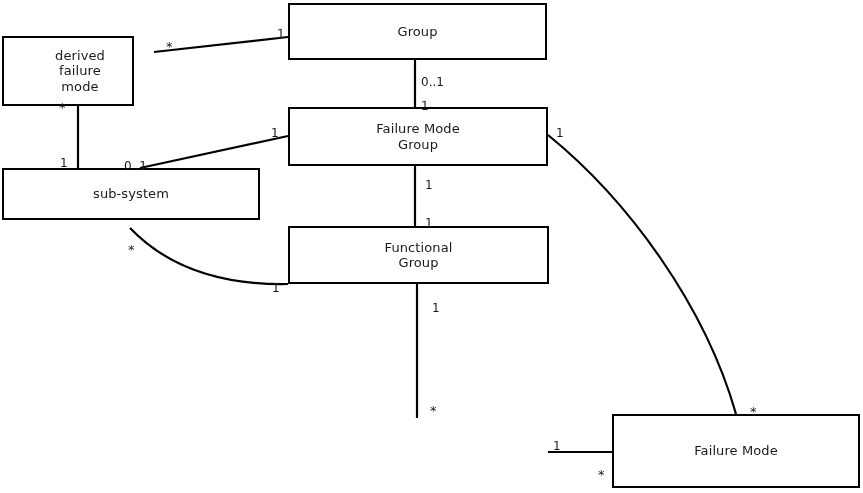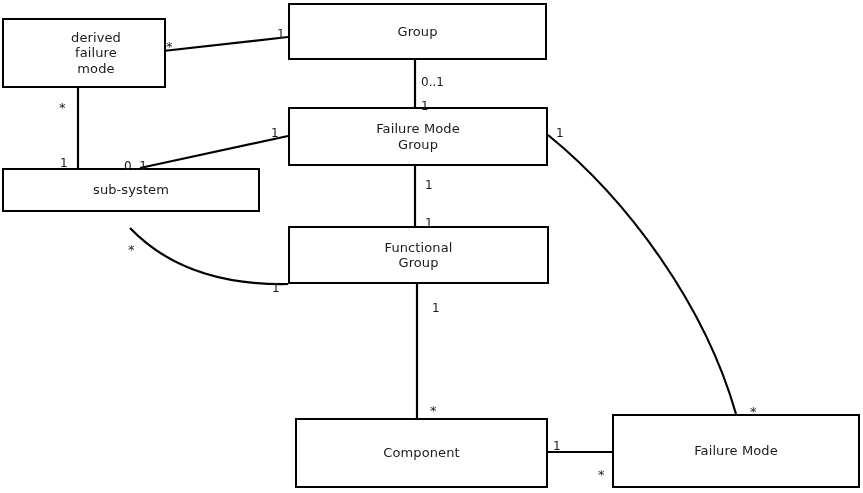--- a/index.html
+++ b/index.html
@@ -62,47 +62,44 @@
       <path d="M 140 168 L 288 136"></path>
       <path d="M 78 88 L 78 168"></path>
       <path d="M 415 166 L 415 226"></path>
       <path d="M 130 228 C 175 275 235 285 288 284"></path>
       <path d="M 417 284 L 417 418"></path>
       <path d="M 548 135 C 628 200 705 305 736 414"></path>
       <path d="M 548 452 L 612 452"></path>
     </g>
   </svg>
 
-  <div class="uml-box" style="left:2px; top:18px; width:164px; height:70px;padding-left:24px;">
+  <div class="uml-box" style="left:2px; top:36px; width:132px; height:70px;padding-left:24px;">
     <span class="box-label">derived
 failure
 mode</span>
   </div>
 
   <div class="uml-box" style="left:288px; top:3px; width:259px; height:57px;">
     <span class="box-label">Group</span>
   </div>
 
   <div class="uml-box" style="left:288px; top:107px; width:260px; height:59px;">
     <span class="box-label">Failure Mode
 Group</span>
   </div>
 
-  <div class="uml-box" style="left:2px; top:168px; width:258px; height:44px;">
+  <div class="uml-box" style="left:2px; top:168px; width:258px; height:52px;">
     <span class="box-label">sub-system</span>
   </div>
 
   <div class="uml-box" style="left:288px; top:226px; width:261px; height:58px;text-align:center;">
     <span class="box-label">Functional
 Group</span>
   </div>
 
-  <div class="uml-box" style="left:295px; top:418px; width:253px; height:70px;">
-    <span class="box-label">Component</span>
-  </div>
 
   <div class="uml-box" style="left:612px; top:414px; width:248px; height:74px;">
     <span class="box-label">Failure Mode</span>
   </div>
 
   <span class="multiplicity star" style="left:166px; top:40px;">*</span>
   <span class="multiplicity" style="left:277px; top:28px;">1</span>
 
   <span class="multiplicity" style="left:421px; top:76px;">0..1</span>
   <span class="multiplicity" style="left:421px; top:100px;">1</span>

